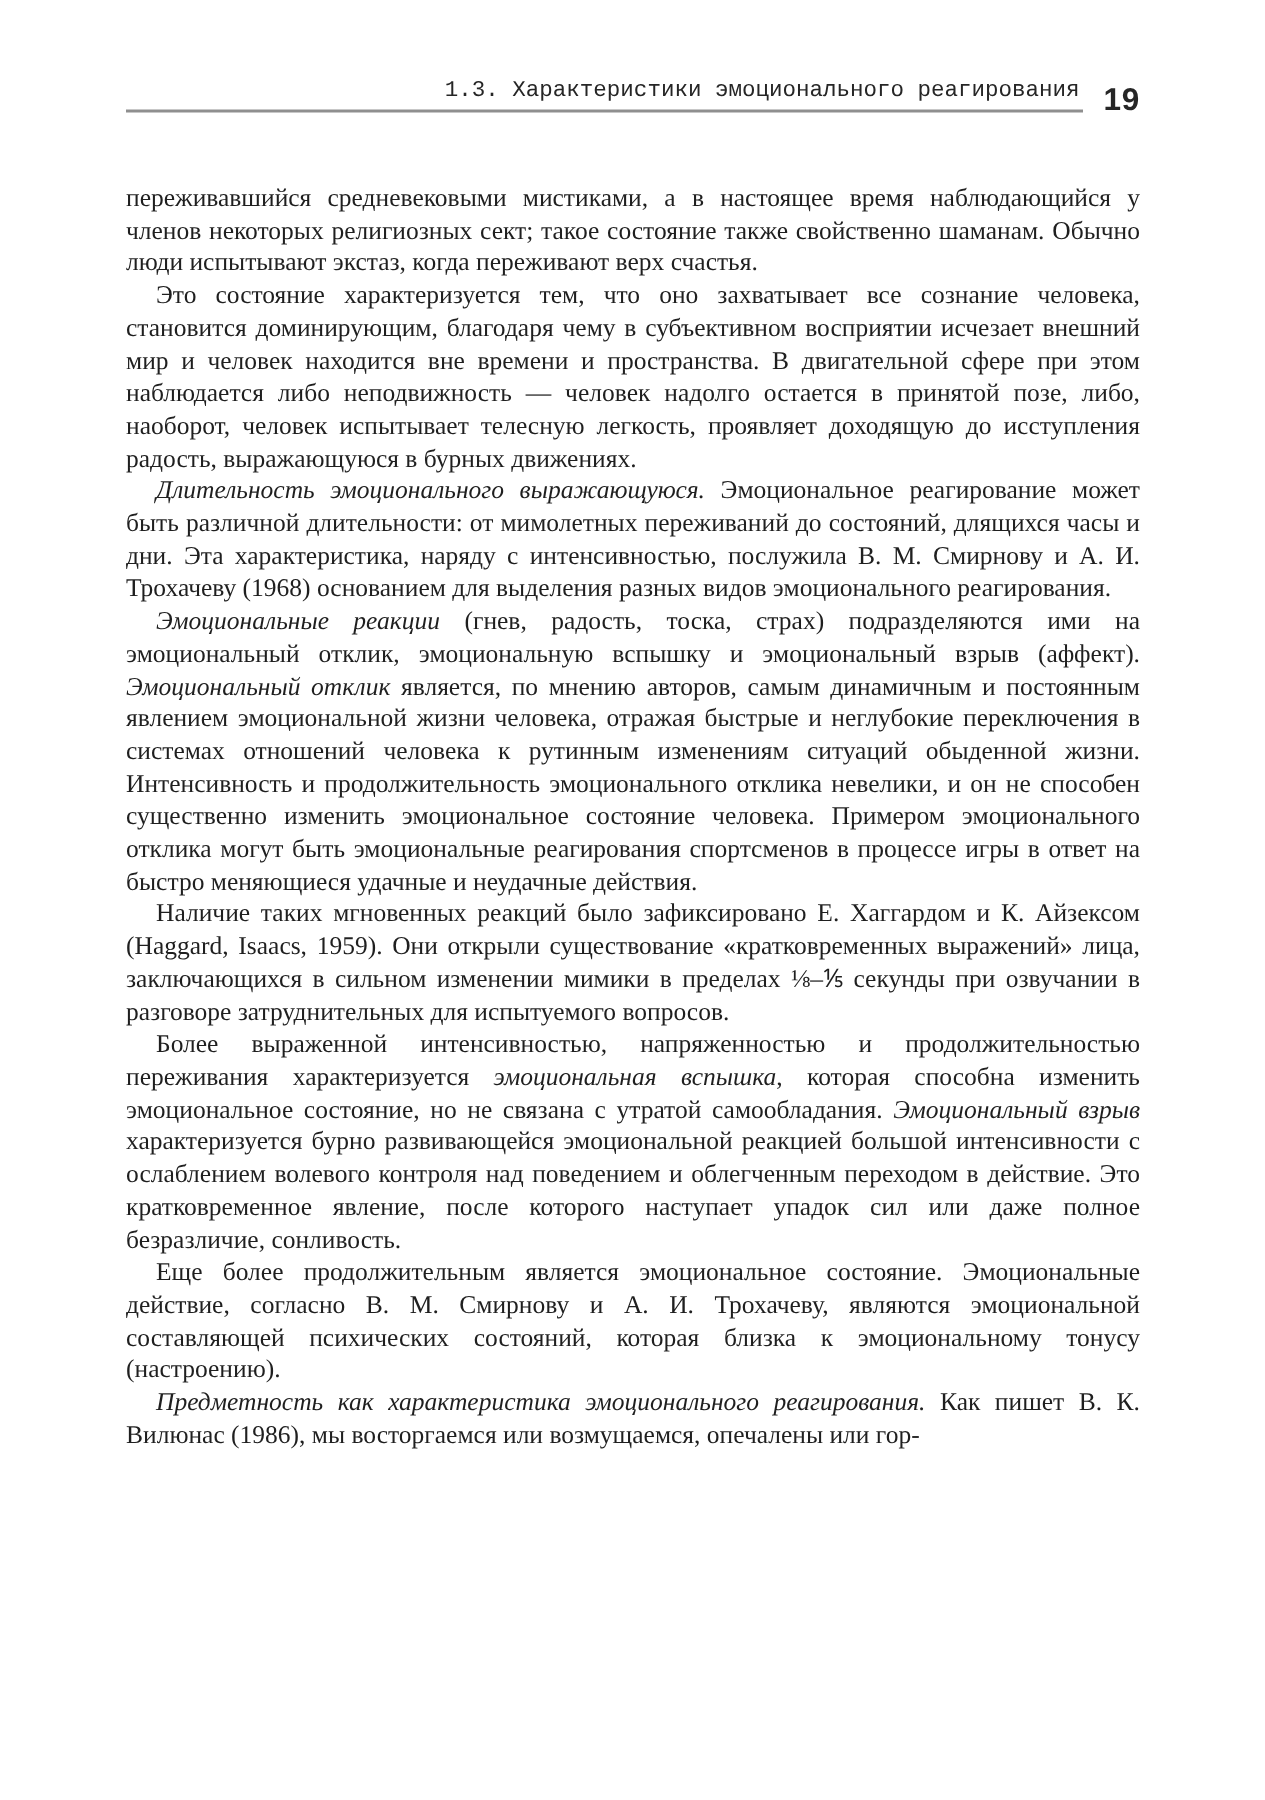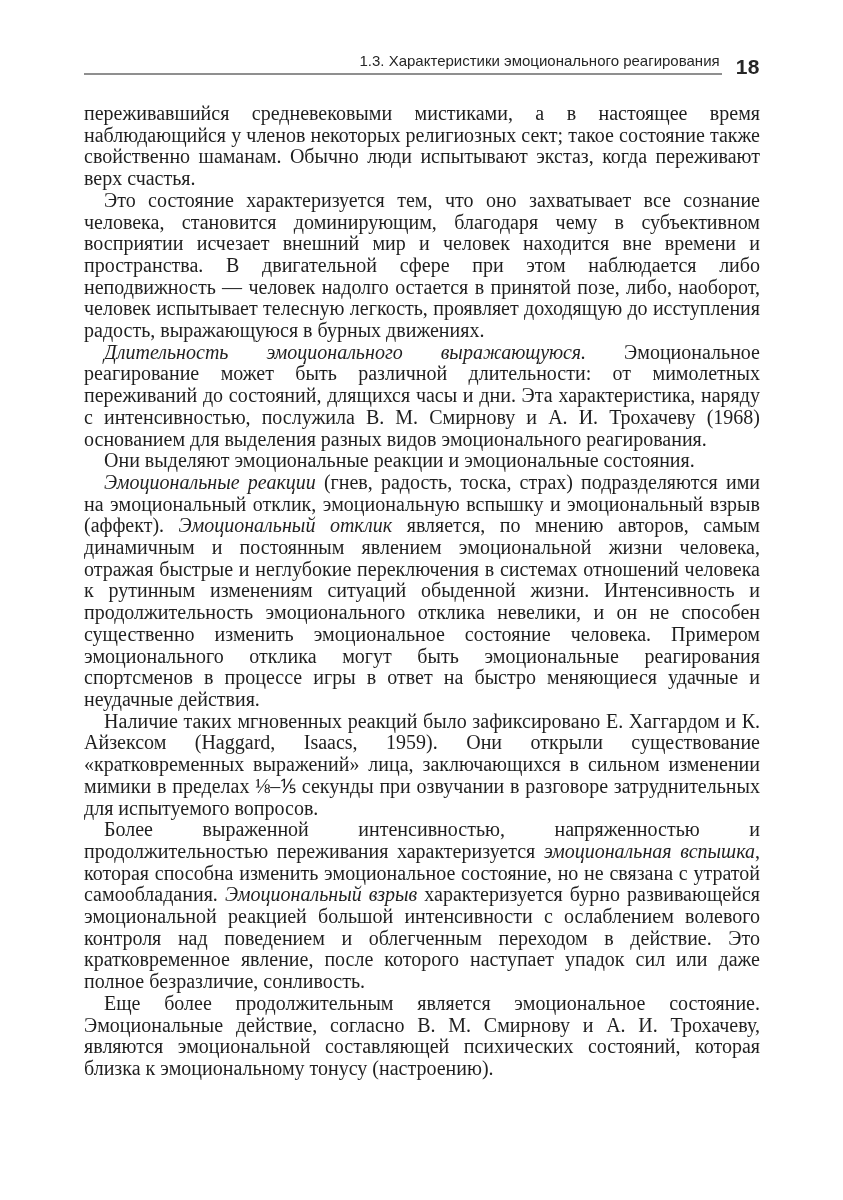--- a/index.html
+++ b/index.html
@@ -23,21 +23,21 @@
     width: 676px;
     display: flex;
     align-items: flex-end;
   }
   .header-left {
     flex: 1;
     min-width: 0;
   }
   .running-title {
     text-align: right;
-    font-family: Liberation Sans, sans-serif;
+    font-family: Liberation Mono, monospace;
     font-size: 15px;
     line-height: 1;
     color: var(--header-text, #2a2a2a);
     padding: 0 2px 5px 0;
     white-space: nowrap;
   }
   .header-rule {
     height: 2px;
     background: var(--rule, #8f8f8f);
   }
@@ -48,23 +48,23 @@
     line-height: 1;
     color: var(--header-text, #1a1a1a);
     margin-left: 14px;
     margin-bottom: -2px;
     letter-spacing: 0.5px;
   }
   
   .body-text {
     position: absolute;
     left: 84px;
-    top: 103px;
+    top: 121px;
     width: 676px;
-    font-size: 20px;
+    font-size: 17px;
     line-height: 21.7px;
     color: var(--text, #1f1f1f);
     text-align: justify;
   }
   .body-text p {
     margin: 0;
     padding: 0;
   }
   .body-text p.indent {
     text-indent: 20px;
@@ -75,26 +75,26 @@
 </style>
 </head>
 <body>
 
 <div class="page" style="--bg: #ffffff; --text: #1f1f1f; --header-text: #262626; --rule: #8f8f8f;">
   <header class="running-header">
     <div class="header-left">
       <div class="running-title">1.3. Характеристики эмоционального реагирования</div>
       <div class="header-rule"></div>
     </div>
-    <div class="page-number">18</div>
+    <div class="page-number">19</div>
   </header>
 
   <main class="body-text" id="body-text">
       <p><span>переживавшийся средневековыми мистиками, а в настоящее время наблюдающийся у членов некоторых религиозных сект; такое состояние также свойственно шаманам. Обычно люди испытывают экстаз, когда переживают верх счастья.</span></p>
       <p class="indent"><span>Это состояние характеризуется тем, что оно захватывает все сознание человека, становится доминирующим, благодаря чему в субъективном восприятии исчезает внешний мир и человек находится вне времени и пространства. В двигательной сфере при этом наблюдается либо неподвижность — человек надолго остается в принятой позе, либо, наоборот, человек испытывает телесную легкость, проявляет доходящую до исступления радость, выражающуюся в бурных движениях.</span></p>
       <p class="indent"><em>Длительность эмоционального выражающуюся.</em><span> Эмоциональное реагирование может быть различной длительности: от мимолетных переживаний до состояний, длящихся часы и дни. Эта характеристика, наряду с интенсивностью, послужила В. М. Смирнову и А. И. Трохачеву (1968) основанием для выделения разных видов эмоционального реагирования.</span></p>
-      <p class="indent"><span>Они выделяют эмоциональные реакции и эмоциональные состояния.</span></p>
       <p class="indent"><em>Эмоциональные реакции</em><span> (гнев, радость, тоска, страх) подразделяются ими на эмоциональный отклик, эмоциональную вспышку и эмоциональный взрыв (аффект). </span><em>Эмоциональный отклик</em><span> является, по мнению авторов, самым динамичным и постоянным явлением эмоциональной жизни человека, отражая быстрые и неглубокие переключения в системах отношений человека к рутинным изменениям ситуаций обыденной жизни. Интенсивность и продолжительность эмоционального отклика невелики, и он не способен существенно изменить эмоциональное состояние человека. Примером эмоционального отклика могут быть эмоциональные реагирования спортсменов в процессе игры в ответ на быстро меняющиеся удачные и неудачные действия.</span></p>
       <p class="indent"><span>Наличие таких мгновенных реакций было зафиксировано Е. Хаггардом и К. Айзексом (Haggard, Isaacs, 1959). Они открыли существование «кратковременных выражений» лица, заключающихся в сильном изменении мимики в пределах ⅛–⅕ секунды при озвучании в разговоре затруднительных для испытуемого вопросов.</span></p>
       <p class="indent"><span>Более выраженной интенсивностью, напряженностью и продолжительностью переживания характеризуется </span><em>эмоциональная вспышка</em><span>, которая способна изменить эмоциональное состояние, но не связана с утратой самообладания. </span><em>Эмоциональный взрыв</em><span> характеризуется бурно развивающейся эмоциональной реакцией большой интенсивности с ослаблением волевого контроля над поведением и облегченным переходом в действие. Это кратковременное явление, после которого наступает упадок сил или даже полное безразличие, сонливость.</span></p>
       <p class="indent"><span>Еще более продолжительным является эмоциональное состояние. Эмоциональные действие, согласно В. М. Смирнову и А. И. Трохачеву, являются эмоциональной составляющей психических состояний, которая близка к эмоциональному тонусу (настроению).</span></p>
+      <p class="indent"><em>Предметность как характеристика эмоционального реагирования.</em><span> Как пишет В. К. Вилюнас (1986), мы восторгаемся или возмущаемся, опечалены или гор-</span></p>
     </main>
 </div>
 
 </body></html>

